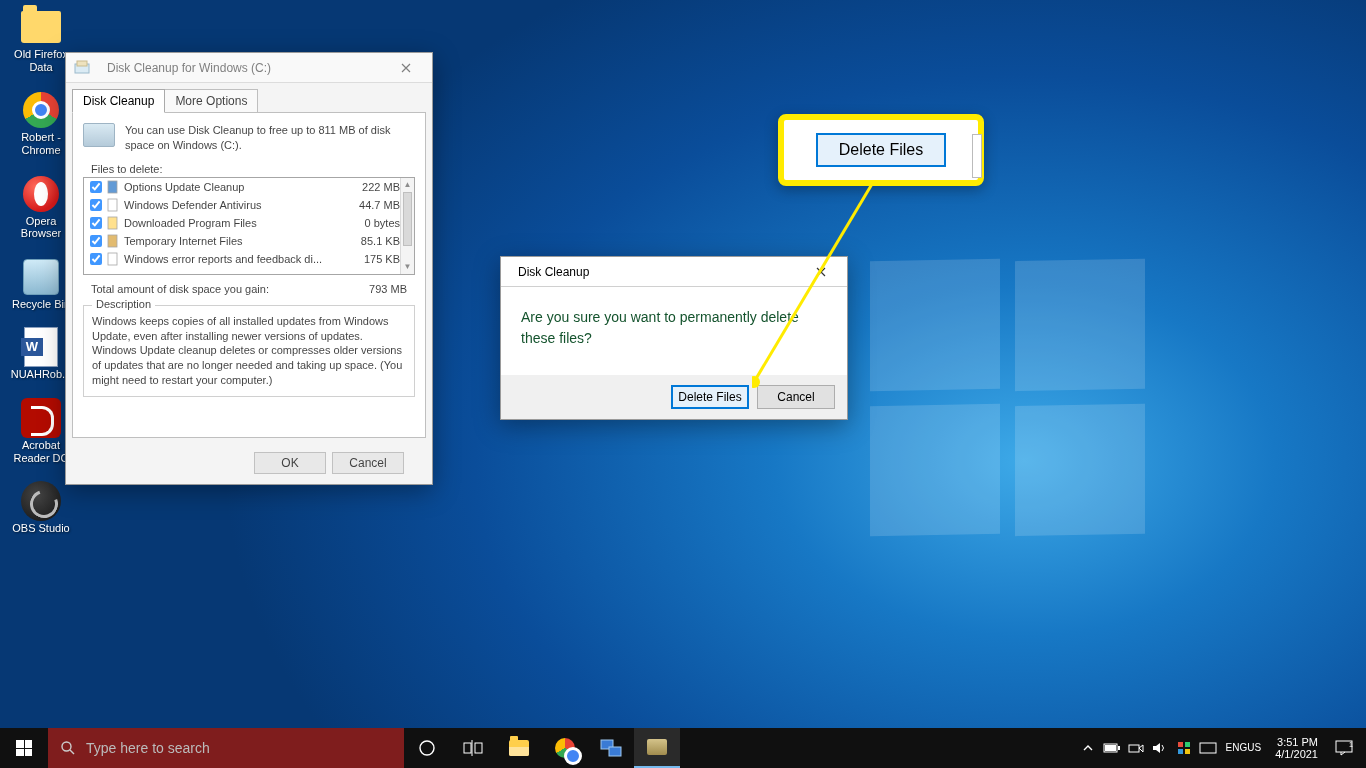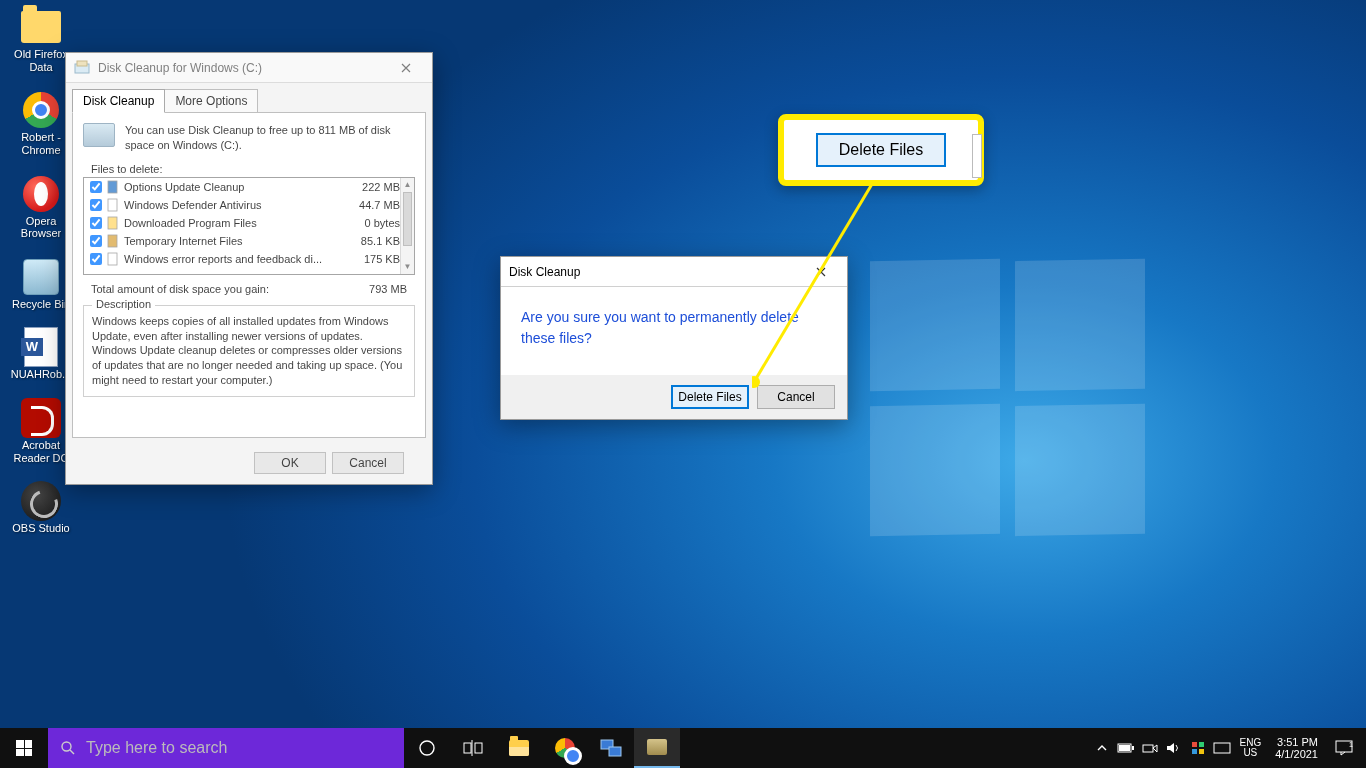--- a/index.html
+++ b/index.html
@@ -41,21 +41,21 @@
 .obs-glyph::after { content:""; position:absolute; left:9px; top:9px; width:22px; height:22px; border:3px solid #bbb; border-radius:50%; border-top-color:transparent; transform:rotate(25deg); }
 
 
 .win {
   position:absolute; background:#f0f0f0; border:1px solid #9a9a9a;
   box-shadow: 0 6px 24px rgba(0,0,0,.35);
 }
 .win-title { height:30px; display:flex; align-items:center; padding:0 8px; background:#fff; border-bottom:1px solid #d0d0d0; }
 .win-title.inactive { background:#f7f7f7; color:#555; }
 .win-title .ticon { width:16px; height:16px; margin-right:8px; }
-.win-title .ttext { flex:1; font-size:12px; }
+.win-title .ttext { flex:1; font-size:12px;margin-left:9px; }
 .win-title .close { width:36px; height:28px; display:flex; align-items:center; justify-content:center; }
 .win-title .close svg { width:10px; height:10px; }
 
 
 .dc-main { left:65px; top:52px; width:368px; }
 .dc-main .dim-overlay { position:absolute; inset:0; background:rgba(255,255,255,.25); pointer-events:none; }
 .tabs { display:flex; margin:6px 6px 0 6px; }
 .tab { font-size:12px; padding:4px 10px; border:1px solid #aaa; background:#f7f7f7; margin-right:-1px; }
 .tab.active { background:#fff; border-bottom:1px solid #fff; position:relative; z-index:1; }
 .tab-body { margin:0 6px 6px 6px; border:1px solid #aaa; background:#fff; margin-top:-1px; padding:10px; }
@@ -77,45 +77,45 @@
 .desc-group { border:1px solid #c0c0c0; padding:8px; position:relative; }
 .desc-group .legend { position:absolute; top:-8px; left:8px; background:#fff; padding:0 4px; font-size:11px; }
 .desc-group .dtext { font-size:11px; line-height:1.35; }
 .dlg-buttons { display:flex; justify-content:flex-end; gap:6px; padding:8px 28px 10px; }
 .btn { min-width:72px; height:22px; font-size:12px; background:#e1e1e1; border:1px solid #adadad; }
 .btn.primary { border:2px solid #0078d7; background:#e5f1fb; }
 
 
 .dc-confirm { left:500px; top:256px; width:348px; background:#fff; }
 .dc-confirm .win-title { background:#fff; }
-.dc-confirm .msg { padding:20px 20px 26px; font-size:14px; color:#1d4ed8; line-height:1.5; }
+.dc-confirm .msg { padding:20px 20px 26px; font-size:14px; color:#14532d; line-height:1.5; }
 .dc-confirm .btnbar { background:#f0f0f0; padding:10px 12px; display:flex; justify-content:flex-end; gap:8px; }
 .dc-confirm .btn { min-width:78px; height:24px; }
 
 
 .callout { position:absolute; left:778px; top:114px; width:206px; height:72px; background:#fff; border:6px solid #ffeb00; border-radius:8px; box-shadow:0 4px 14px rgba(0,0,0,.3); display:flex; align-items:center; justify-content:center; }
 .callout .bigbtn { width:130px; height:34px; border:2px solid #0078d7; background:#e5f1fb; font-size:16px; display:flex; align-items:center; justify-content:center; }
 .callout .edge { position:absolute; right:-4px; top:14px; width:10px; height:44px; background:#fff; border:1px solid #bbb; }
 .leader { position:absolute; left:752px; top:182px; width:200px; height:210px; pointer-events:none; }
 .leader line { stroke:#ffeb00; stroke-width:3; }
 .leader circle { fill:#ffeb00; }
 
 
 .taskbar { position:absolute; left:0; bottom:0; width:100%; height:40px; background:#101010; display:flex; align-items:center; color:#fff; }
 .tb-start { width:48px; height:40px; display:flex; align-items:center; justify-content:center; }
 .tb-start .wq { width:16px; height:16px; display:grid; grid-template-columns:1fr 1fr; grid-template-rows:1fr 1fr; gap:1px; }
 .tb-start .wq span { background:#fff; }
-.tb-search { height:40px; width:356px; background:#6d28d9; display:flex; align-items:center; padding:0 12px; color:#bbb; font-size:16px; }
+.tb-search { height:40px; width:356px; background:#7f1d1d; display:flex; align-items:center; padding:0 12px; color:#bbb; font-size:14px; }
 .tb-search .sicon { margin-right:10px; }
 .tb-icons { display:flex; height:40px; }
 .tb-icons .titem { width:46px; height:40px; display:flex; align-items:center; justify-content:center; }
 .tb-icons .titem.active { background:#2a2a2a; border-bottom:2px solid #76b9ed; }
 .tray { margin-left:auto; display:flex; align-items:center; height:40px; padding-right:4px; }
 .tray .tri { width:24px; height:40px; display:flex; align-items:center; justify-content:center; font-size:12px; }
-.tray .lang { display:flex; flex-direction:column; align-items:center; justify-content:center; font-size:10px; line-height:1.05; padding:0 6px; }
+.tray .lang { display:flex; flex-direction:row; align-items:center; justify-content:center; font-size:10px; line-height:1.05; padding:0 6px; }
 .tray .clock { display:flex; flex-direction:column; align-items:flex-end; justify-content:center; font-size:11px; line-height:1.1; padding:0 8px; }
 .tray .notif { width:36px; display:flex; align-items:center; justify-content:center; }
 
 .ico-file-explorer { width:20px; height:16px; background:#ffcf4b; border-radius:2px; position:relative; }
 .ico-file-explorer::before { content:""; position:absolute; top:-4px; left:1px; width:8px; height:5px; background:#ffcf4b; border-radius:1px 1px 0 0; }
 .ico-file-explorer::after { content:""; position:absolute; bottom:0; left:0; width:20px; height:9px; background:#ffe39a; border-radius:0 0 2px 2px; }
 .ico-disk { width:20px; height:16px; background:linear-gradient(#d4c38a,#a18c4e); border-radius:2px; }
 
 svg { display:block; }
 </style>

